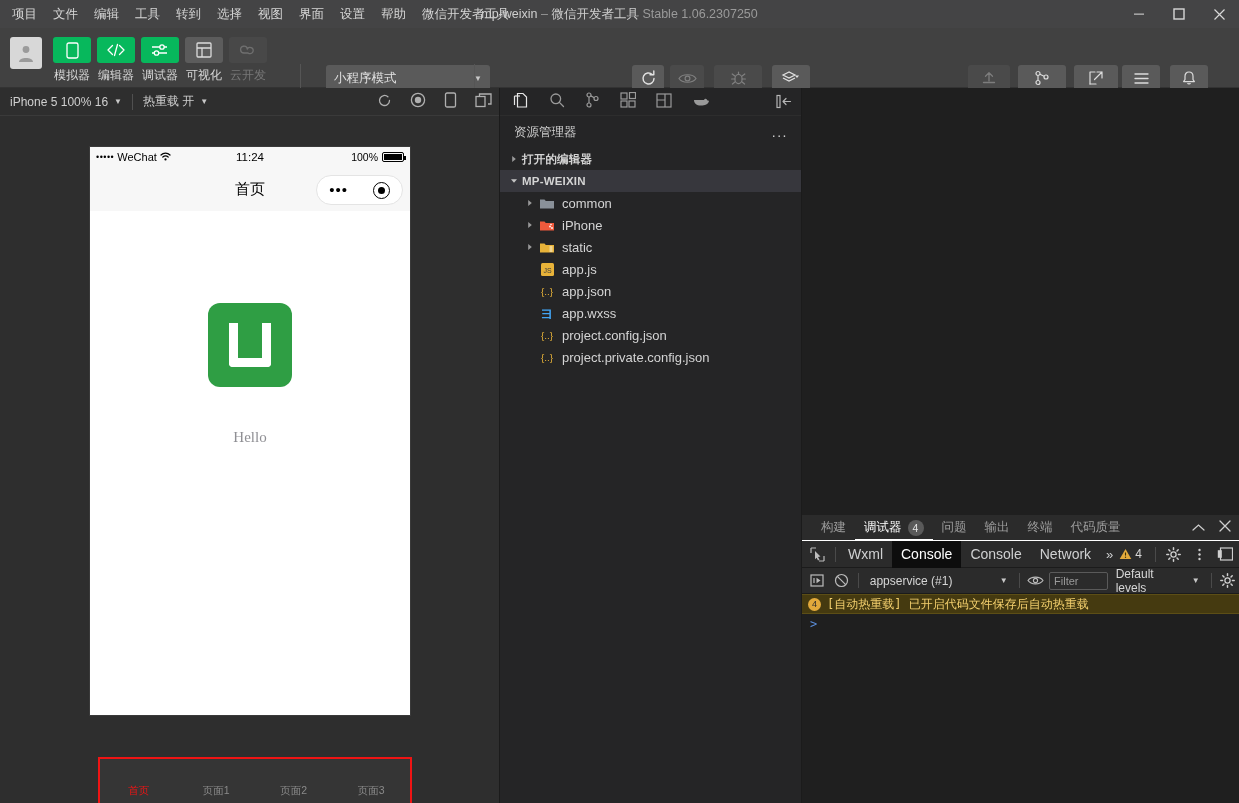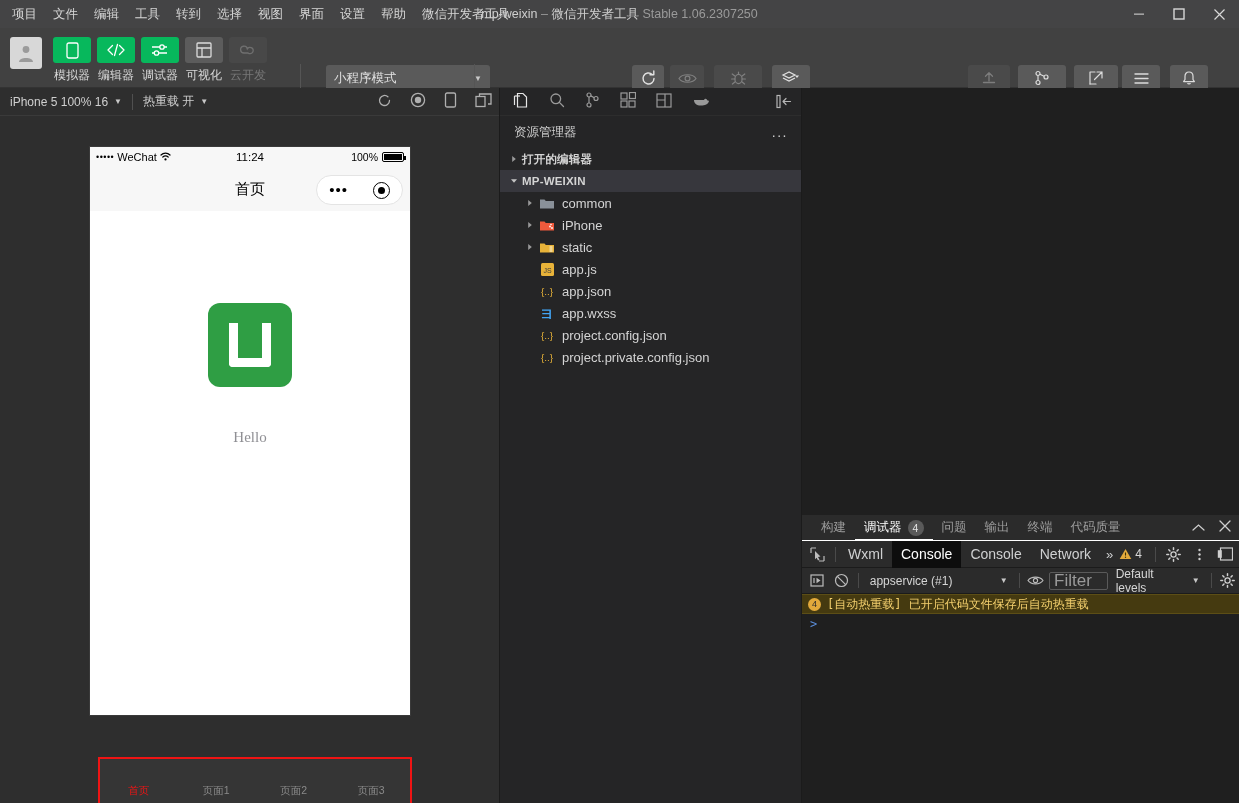--- a/index.html
+++ b/index.html
@@ -251,21 +251,21 @@
     border-bottom: 1px solid #1b1b1b; gap: 2px; padding-left: 4px;
   }
   .cb-ico { width: 24px; height: 24px; display: flex; align-items: center; justify-content: center; }
   .ctx-sel {
     display: flex; align-items: center; gap: 6px; font-size: 12px; color: #d6d6d6;
     padding: 0 6px; min-width: 150px; justify-content: space-between;
   }
   .filter-box {
     border: 1px solid #5a5a5a; border-radius: 2px; height: 18px; width: 62px;
     display: flex; align-items: center; padding: 0 4px;
-    font-size: 17px; color: #9a9a9a; background: transparent;
+    font-size: 11px; color: #9a9a9a; background: transparent;
   }
   .levels { font-size: 12px; color: #d6d6d6; display: flex; align-items: center; gap: 4px; padding: 0 6px; }
 
   .console-body { background: #1f1f1f; height: 183px; overflow: hidden; }
   .log-row {
     background: #453a10; border-top: 1px solid #5c4e16; border-bottom: 1px solid #5c4e16;
     height: 20px; display: flex; align-items: center; gap: 6px; padding-left: 6px;
     font-size: 12px; color: #f3cf6d;
     font-family: "DejaVu Sans Mono", monospace;
   }

